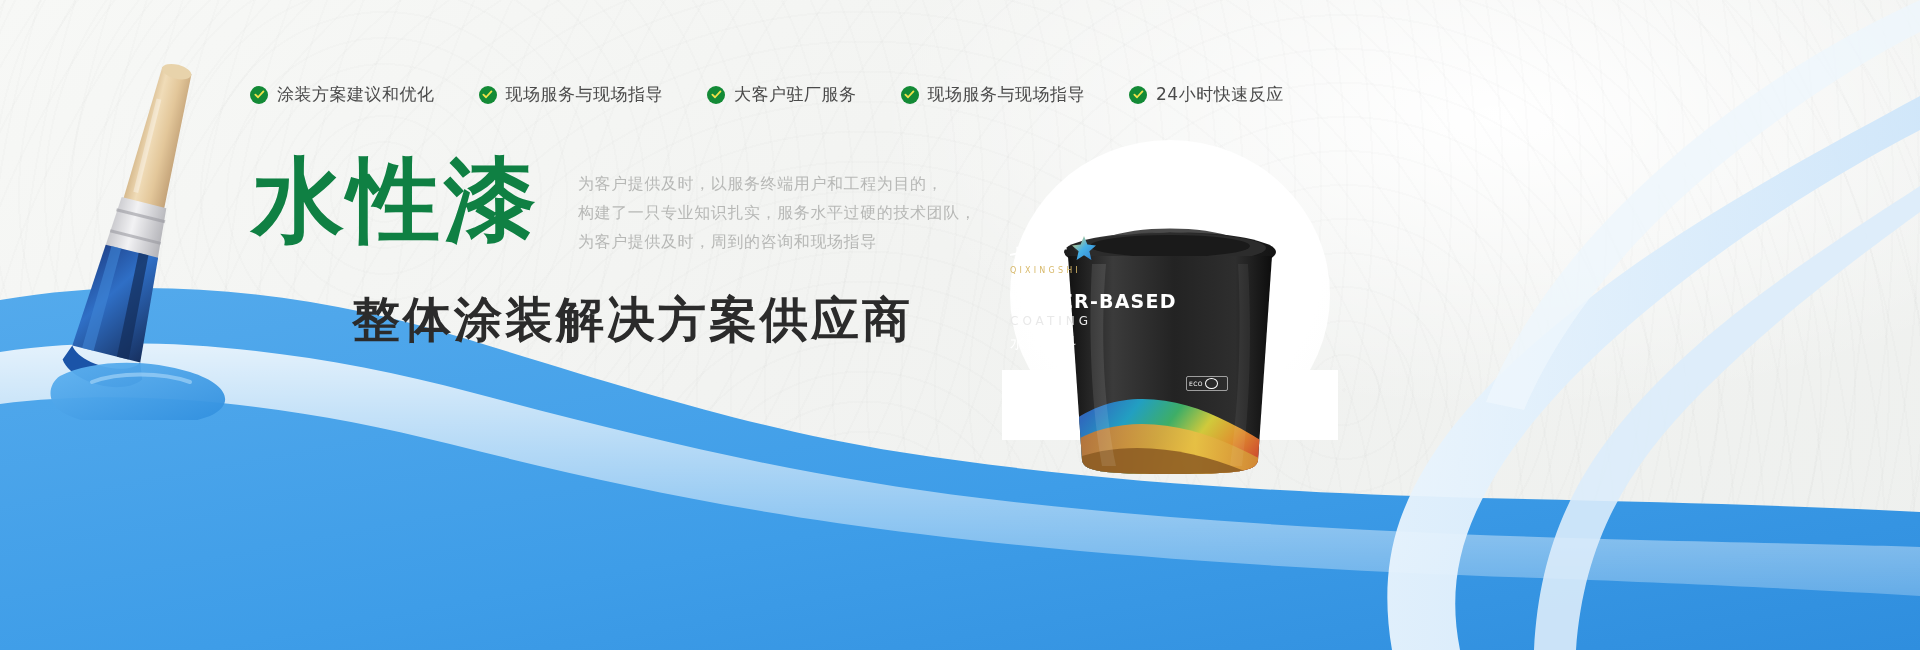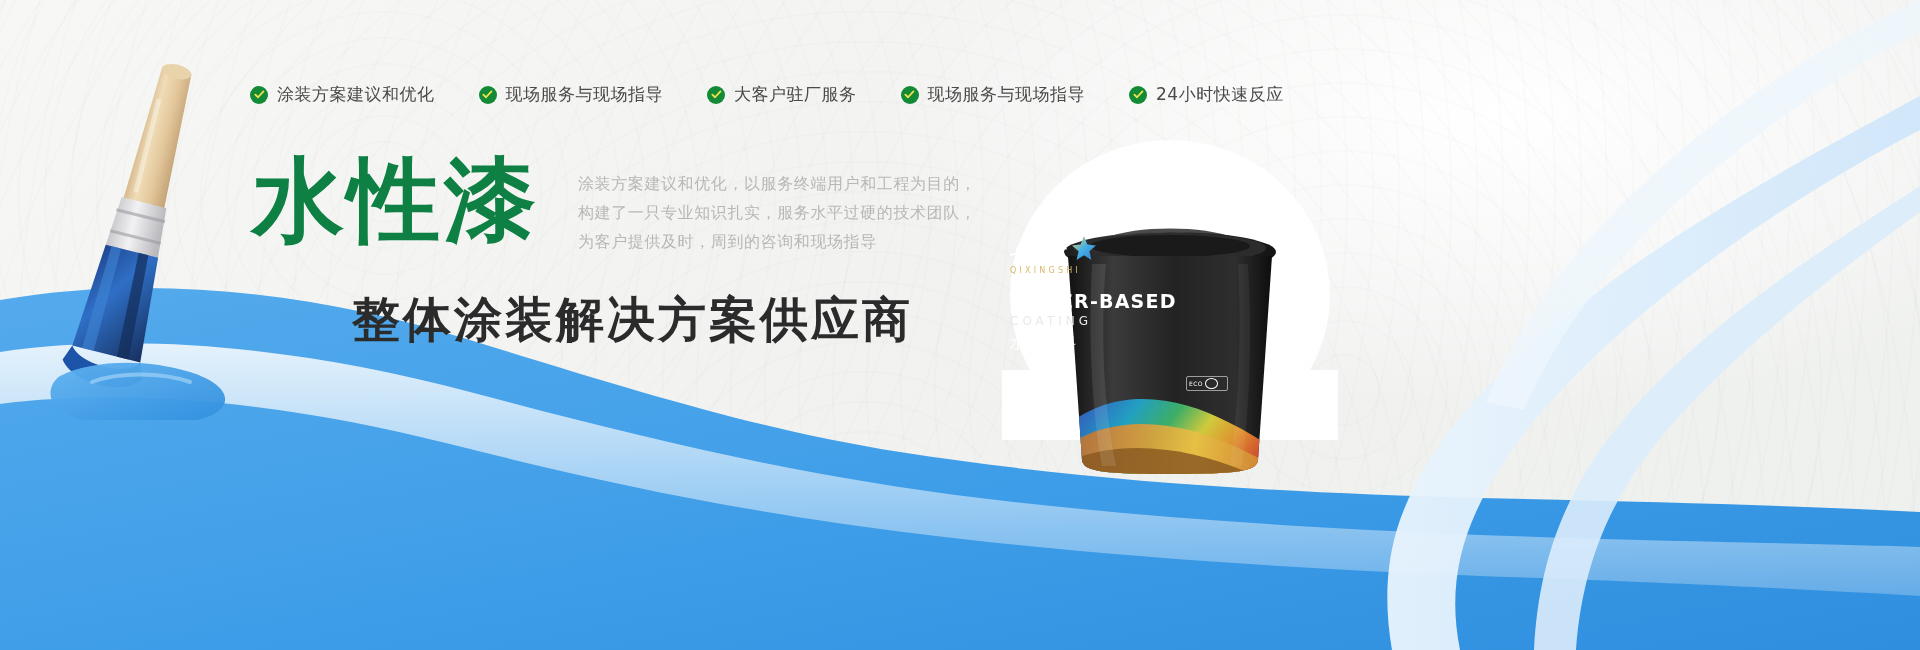--- a/index.html
+++ b/index.html
@@ -193,21 +193,21 @@
           </svg>
       </span>
       <span class="feature-label">24小时快速反应</span>
     </div>
 
   </div>
 
   <div class="headline-row">
     <div class="headline">水性漆</div>
     <div class="desc">
-      <div>涂装方案建议和优化，以服务终端用户和工程为目的，</div>
+      <div>为客户提供及时，以服务终端用户和工程为目的，</div>
       <div>构建了一只专业知识扎实，服务水平过硬的技术团队，</div>
       <div>为客户提供及时，周到的咨询和现场指导</div>
     </div>
   </div>
 
   <div class="subtitle">整体涂装解决方案供应商</div>
 
   <div class="brush">
     <svg viewBox="0 0 190 360" width="190" height="360">
       <defs>

